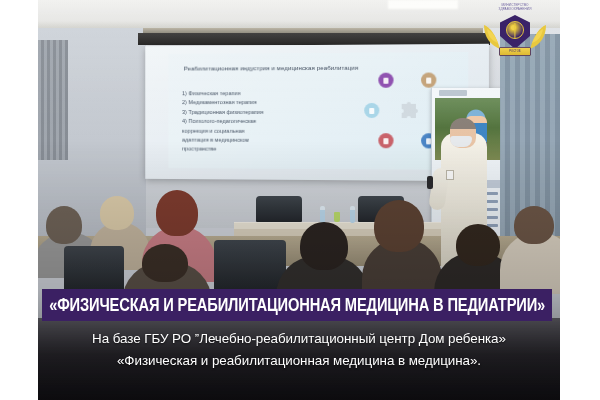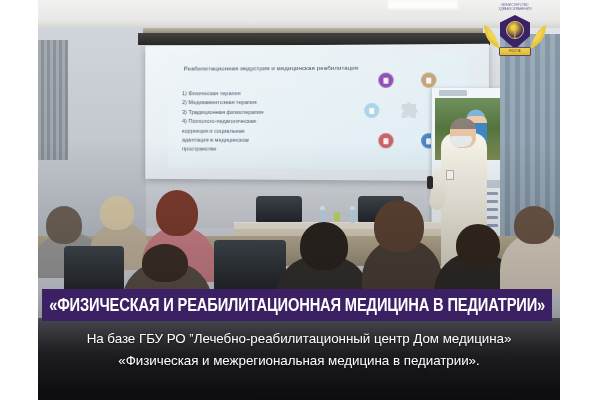--- a/index.html
+++ b/index.html
@@ -438,19 +438,19 @@
     </div>
   </div>
 
   <div class="cap-scrim"></div>
 
   <div id="title-banner">
     <div class="t">«ФИЗИЧЕСКАЯ И РЕАБИЛИТАЦИОННАЯ МЕДИЦИНА В ПЕДИАТРИИ»</div>
   </div>
 
   <div id="caption">
-    <div class="line">На базе ГБУ РО ˮЛечебно-реабилитационный центр Дом медицина»</div>
-    <div class="line">«Физическая и межрегиональная медицина в педиатрии».</div>
+    <div class="line">На базе ГБУ РО ˮЛечебно-реабилитационный центр Дом ребенка»</div>
+    <div class="line">«Физическая и реабилитационная медицина в медицина».</div>
   </div>
 
   <div class="sidebar-white-l"></div>
   <div class="sidebar-white-r"></div>
 </div>
 
 </body></html>

